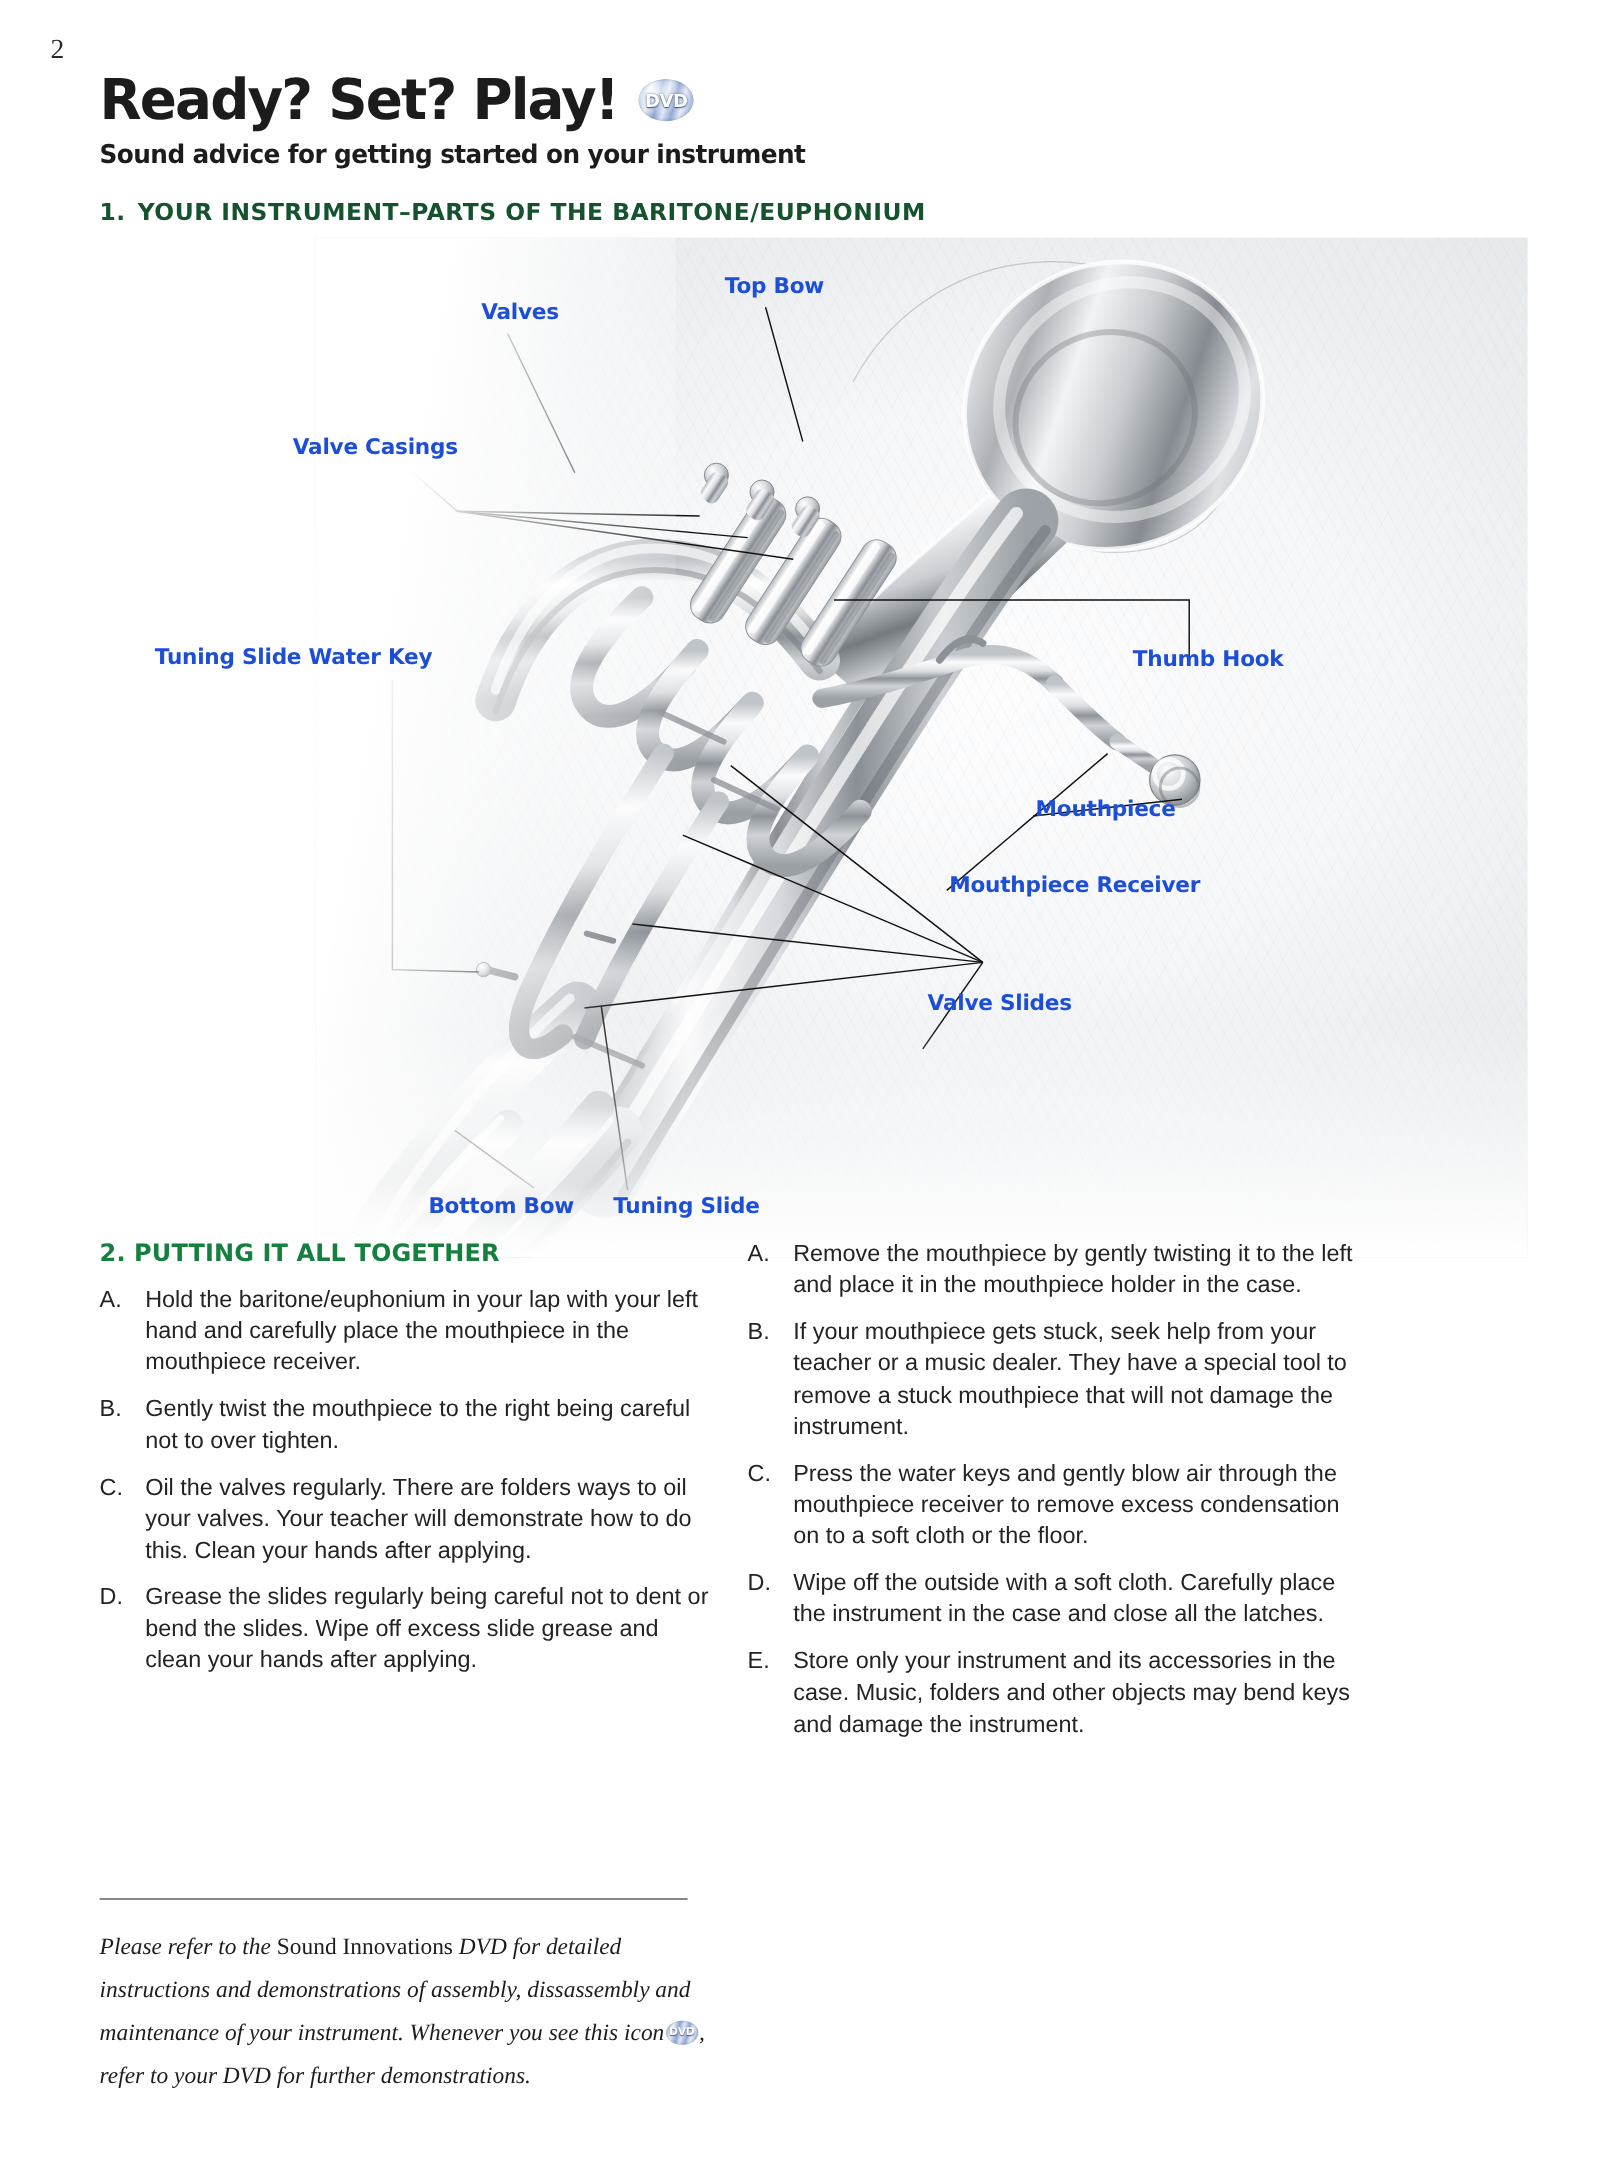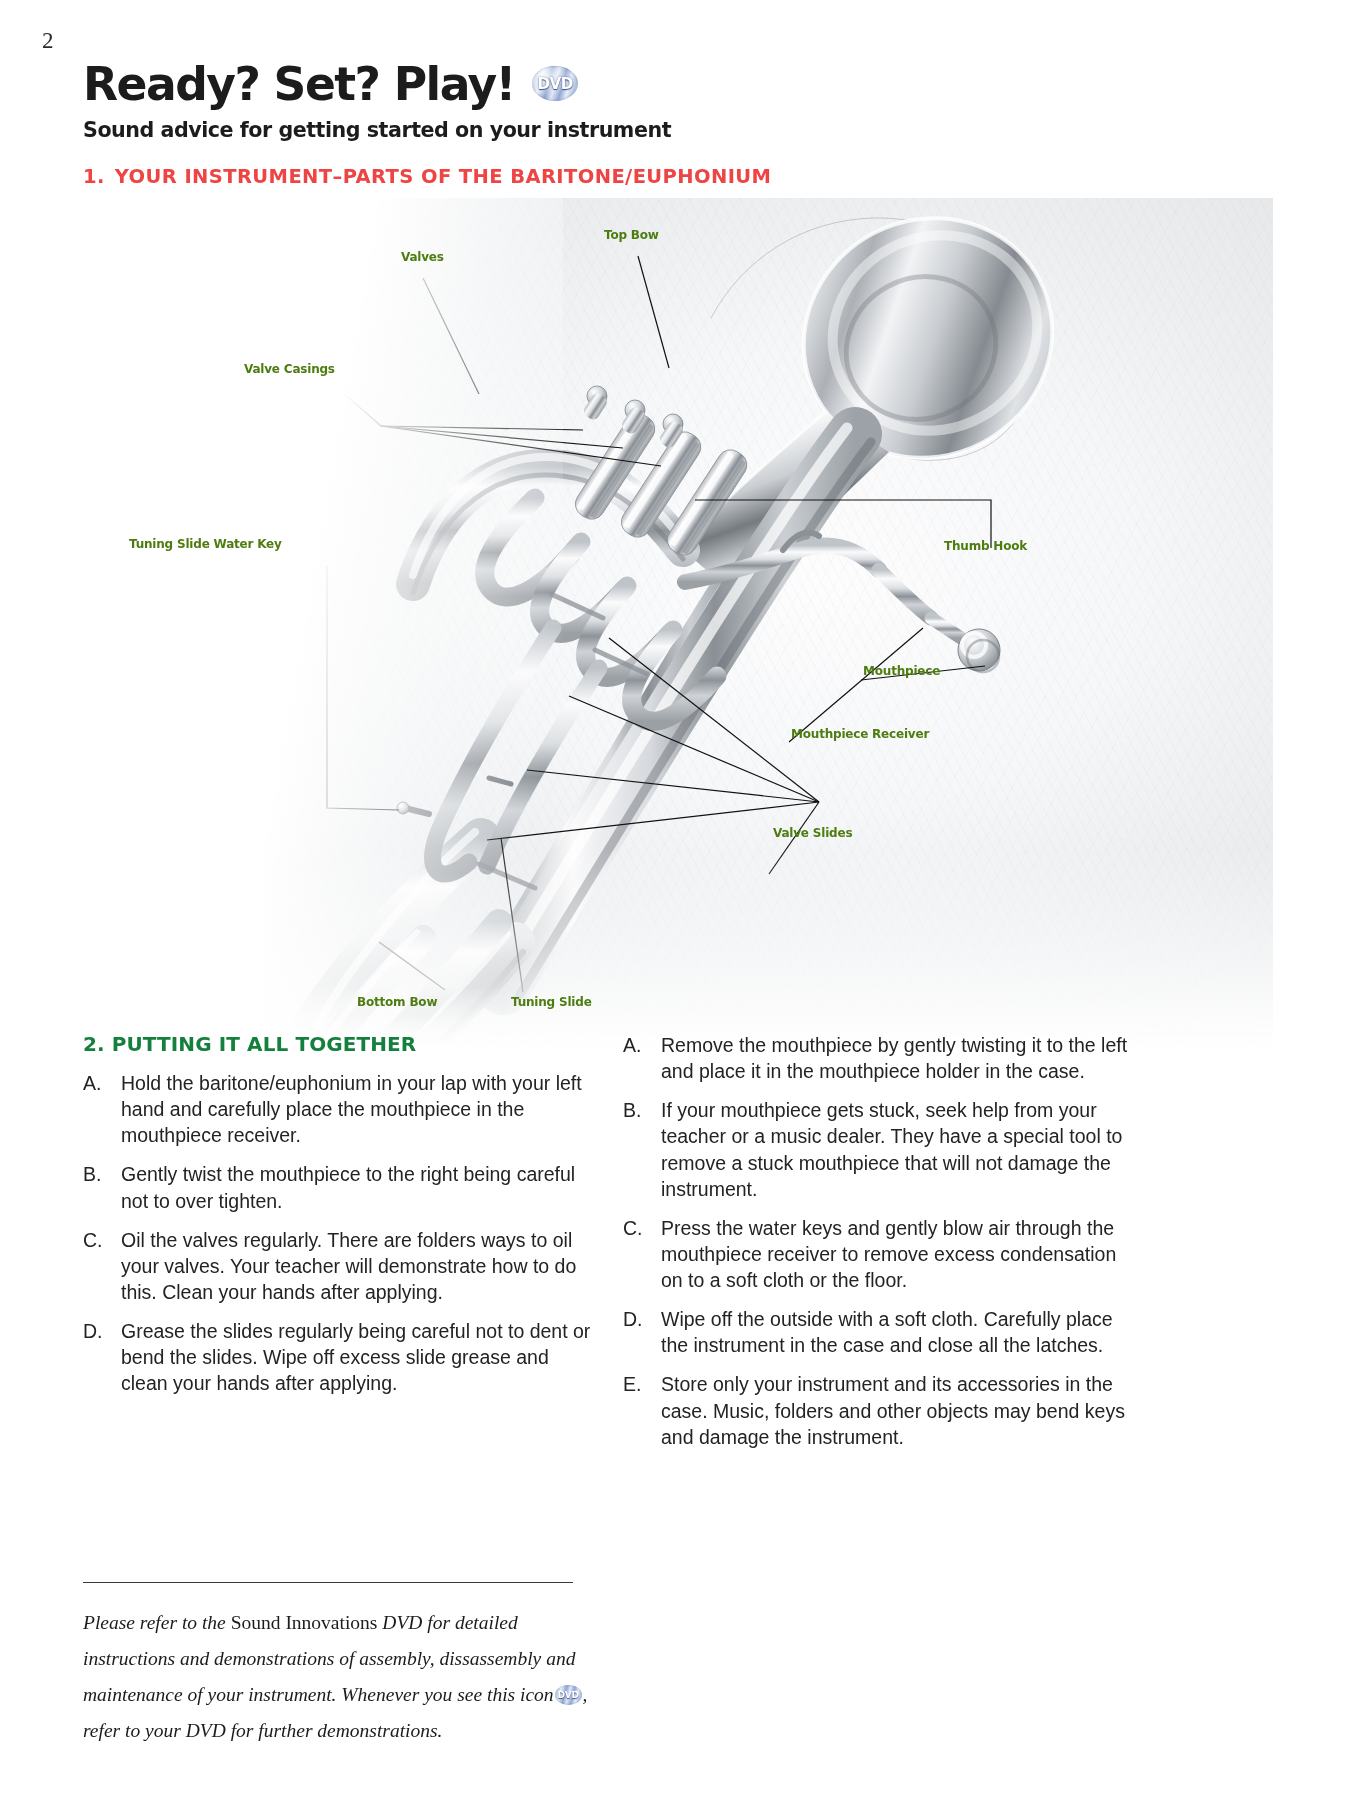--- a/index.html
+++ b/index.html
@@ -99,21 +99,21 @@
     color: #1c1c1c;
     letter-spacing: -0.5px;
     transform: scaleX(0.96);
     transform-origin: left center;
   }
 
   
   .section-heading {
     font-family: "DejaVu Sans", sans-serif;
     font-weight: bold;
-    color: #ef4444;
+    color: #14532d;
     letter-spacing: 0.1px;
   }
   #heading-1 {
     position: absolute;
     left: 83px;
     top: 165px;
     font-size: 19.5px;
     letter-spacing: 0.4px;
   }
   #heading-1 .num { margin-right: 10px; }
@@ -161,22 +161,22 @@
     left: 0; top: 0;
     width: 1190px;
     height: 850px;
   }
 
   
   .fig-label {
     position: absolute;
     font-family: "DejaVu Sans", sans-serif;
     font-weight: bold;
-    font-size: 12px;
-    color: #4d7c0f;
+    font-size: 18px;
+    color: #1d4ed8;
     white-space: nowrap;
     letter-spacing: -0.2px;
   }
 
   
   .columns {
     position: absolute;
     left: 83px;
     top: 1032px;
     width: 1190px;

